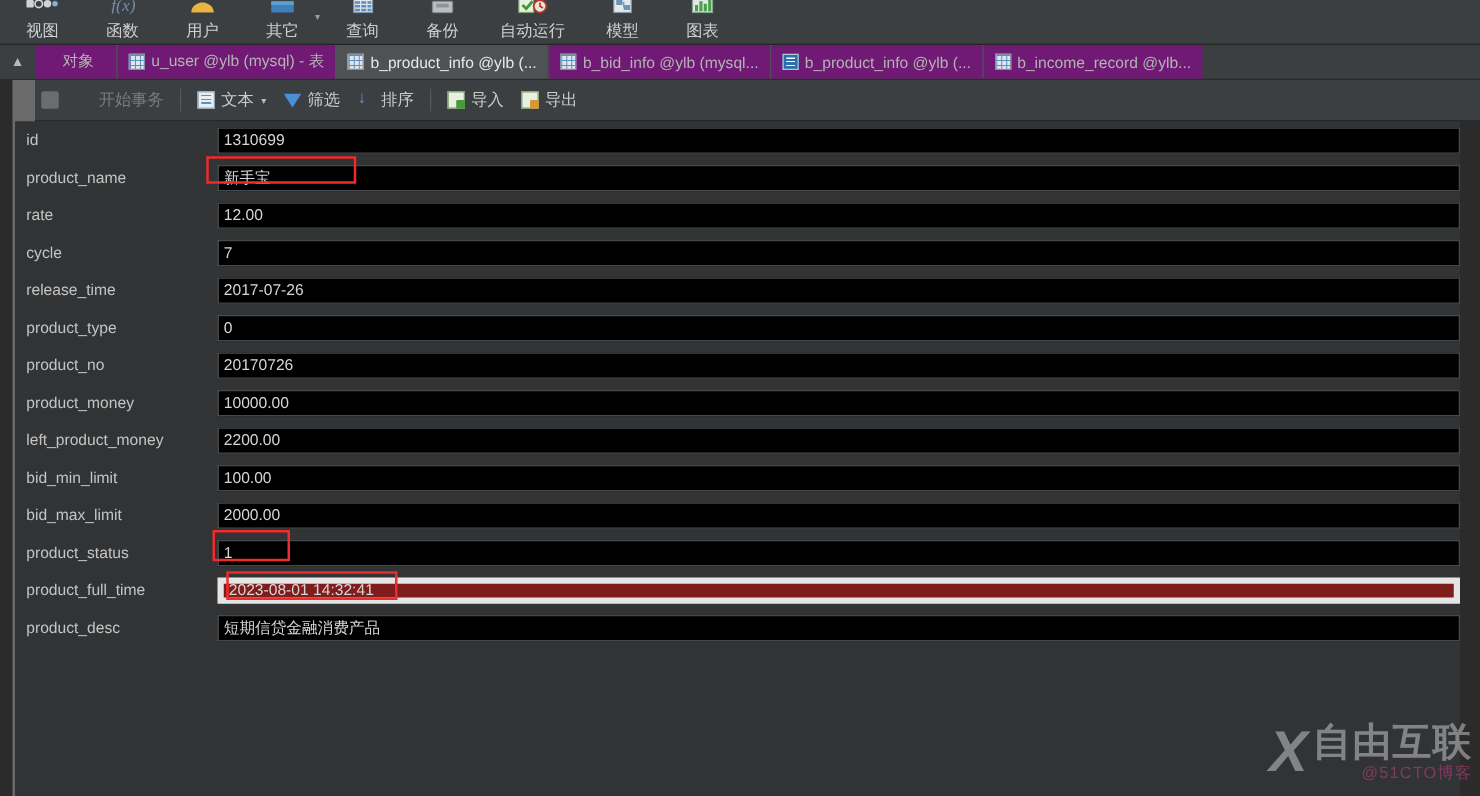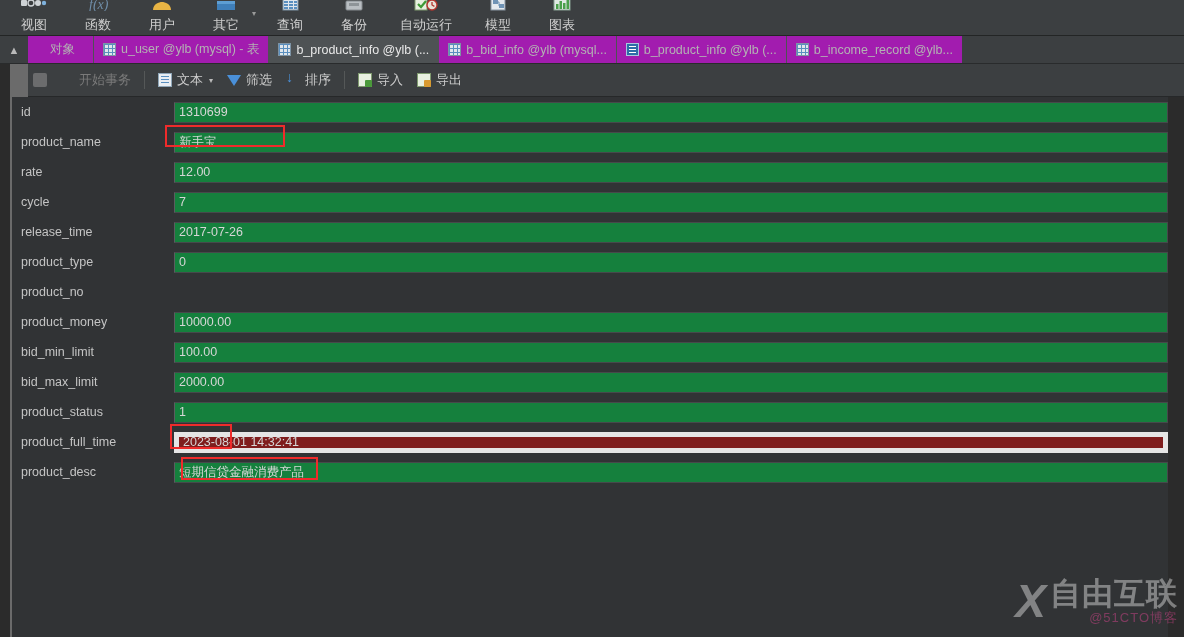--- a/index.html
+++ b/index.html
@@ -94,21 +94,21 @@
   }
   .tab {
     display: flex;
     align-items: center;
     gap: 5px;
     padding: 0 9px;
     font-size: 12.5px;
     color: #b3b3b3;
     white-space: nowrap;
     border-left: 1px solid #4e5254;
-    background: #a21caf;
+    background: #701a75;
     max-width: 180px;
     overflow: hidden;
   }
   .tab.plain { border-left: none; padding: 0 18px 0 22px; }
   .tab.active {
     background: #4e5254;
     color: #e8e8e8;
   }
   .tab .tab-ico {
     flex: 0 0 auto;
@@ -262,21 +262,21 @@
     flex: 0 0 162px;
     padding-left: 9px;
     font-size: 12.5px;
     color: #c4c4c4;
     white-space: nowrap;
   }
   .row-value {
     flex: 1 1 auto;
     height: 21px;
     margin-right: 0;
-    background: #15803d;
+    background: #000000;
     border: 1px solid #46494b;
     border-left: 1px solid #5a5d5f;
     display: flex;
     align-items: center;
     padding-left: 4px;
     font-size: 12.5px;
     color: #d6d6d6;
     overflow: hidden;
     white-space: nowrap;
   }
@@ -544,24 +544,29 @@
         <div class="row">
           <div class="row-label">release_time</div>
           <div class="row-value">2017-07-26</div>
         </div>
         <div class="row">
           <div class="row-label">product_type</div>
           <div class="row-value">0</div>
         </div>
         <div class="row">
           <div class="row-label">product_no</div>
+          <div class="row-value">20170726</div>
         </div>
         <div class="row">
           <div class="row-label">product_money</div>
           <div class="row-value">10000.00</div>
+        </div>
+        <div class="row">
+          <div class="row-label">left_product_money</div>
+          <div class="row-value">2200.00</div>
         </div>
         <div class="row">
           <div class="row-label">bid_min_limit</div>
           <div class="row-value">100.00</div>
         </div>
         <div class="row">
           <div class="row-label">bid_max_limit</div>
           <div class="row-value">2000.00</div>
         </div>
         <div class="row">

